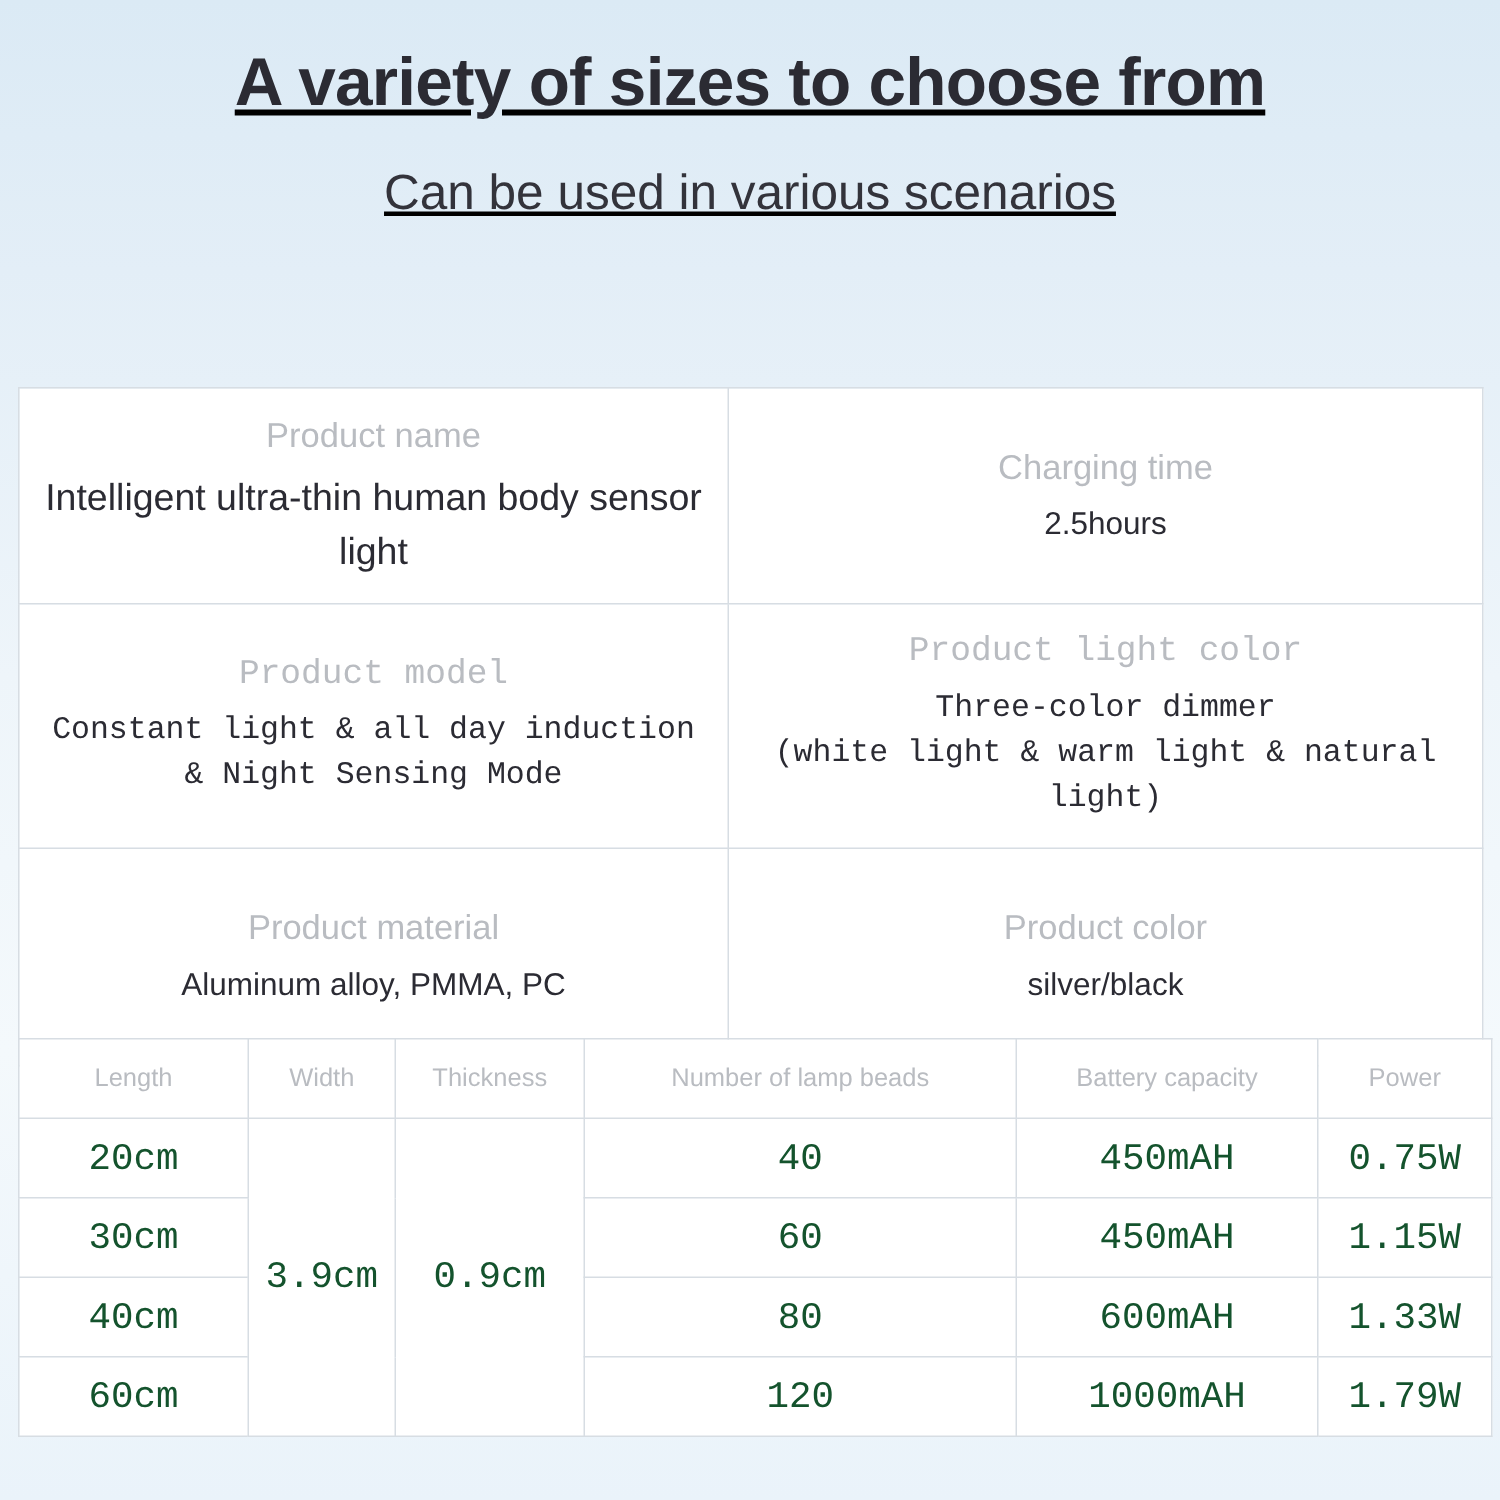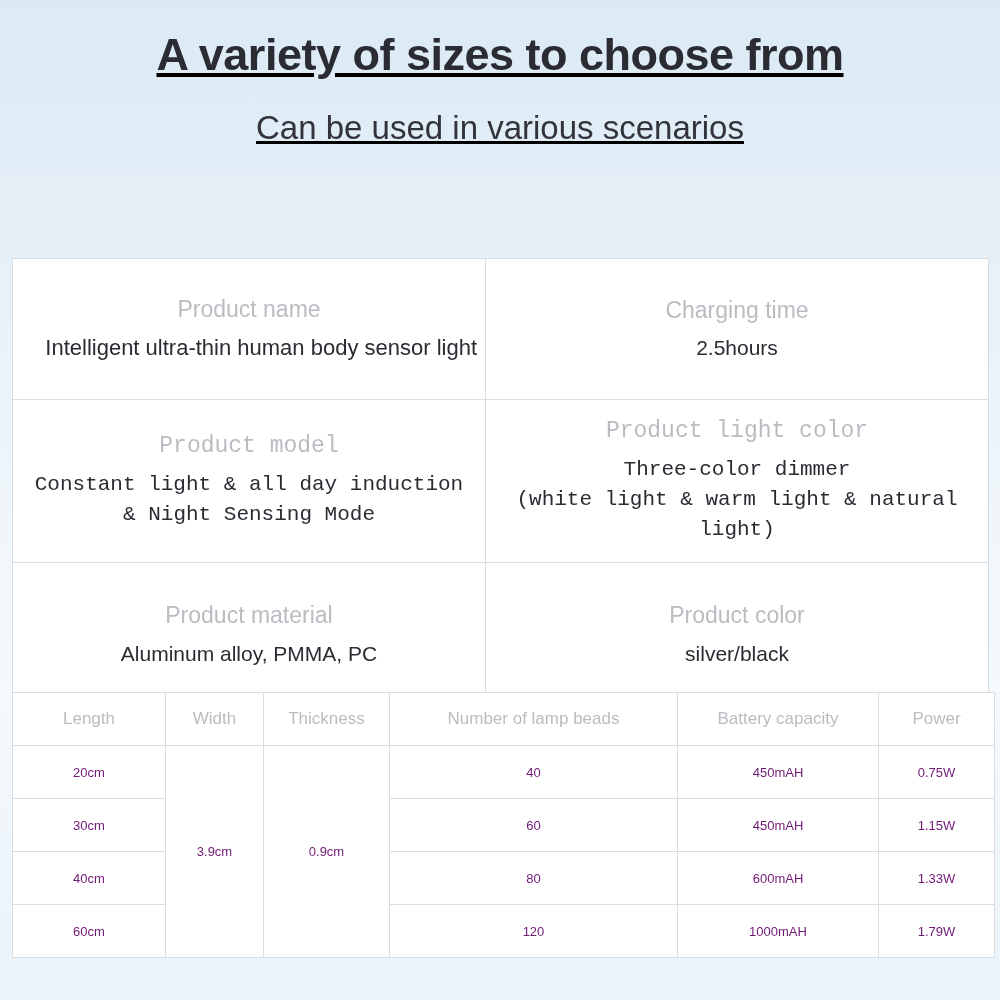--- a/index.html
+++ b/index.html
@@ -75,21 +75,21 @@
   }
 
   .c-left { width: 472px; }
   .c-right { width: 502px; }
 
   .row1 td { height: 140px; }
   .row2 td { height: 148px; font-family: Liberation Mono, monospace; }
   .row3 td { height: 144px; }
 
   
-  .wide-value { font-size: 22px; text-align: right; }
+  .wide-value { font-size: 25px; }
 
   .size-table {
     position: absolute;
     left: 12px;
     top: 692px;
     width: 976px;
     border-collapse: collapse;
     table-layout: fixed;
   }
   .size-table td, .size-table th {
@@ -99,23 +99,24 @@
     font-weight: normal;
     padding: 0;
   }
   .size-table thead th {
     color: #b9bcc1;
     font-size: 17px;
     height: 52px;
     white-space: nowrap;
   }
   .size-table tbody td {
-    color: #701a75;
-    font-size: 13px;
+    color: #14532d;
+    font-size: 25px;
     height: 52px;
+    font-family: Liberation Mono, monospace;
   }
   .col-length { width: 152px; }
   .col-width { width: 97px; }
   .col-thickness { width: 125px; }
   .col-beads { width: 287px; }
   .col-battery { width: 200px; }
   .col-power { width: 115px; }
 </style>
 </head>
 <body>

